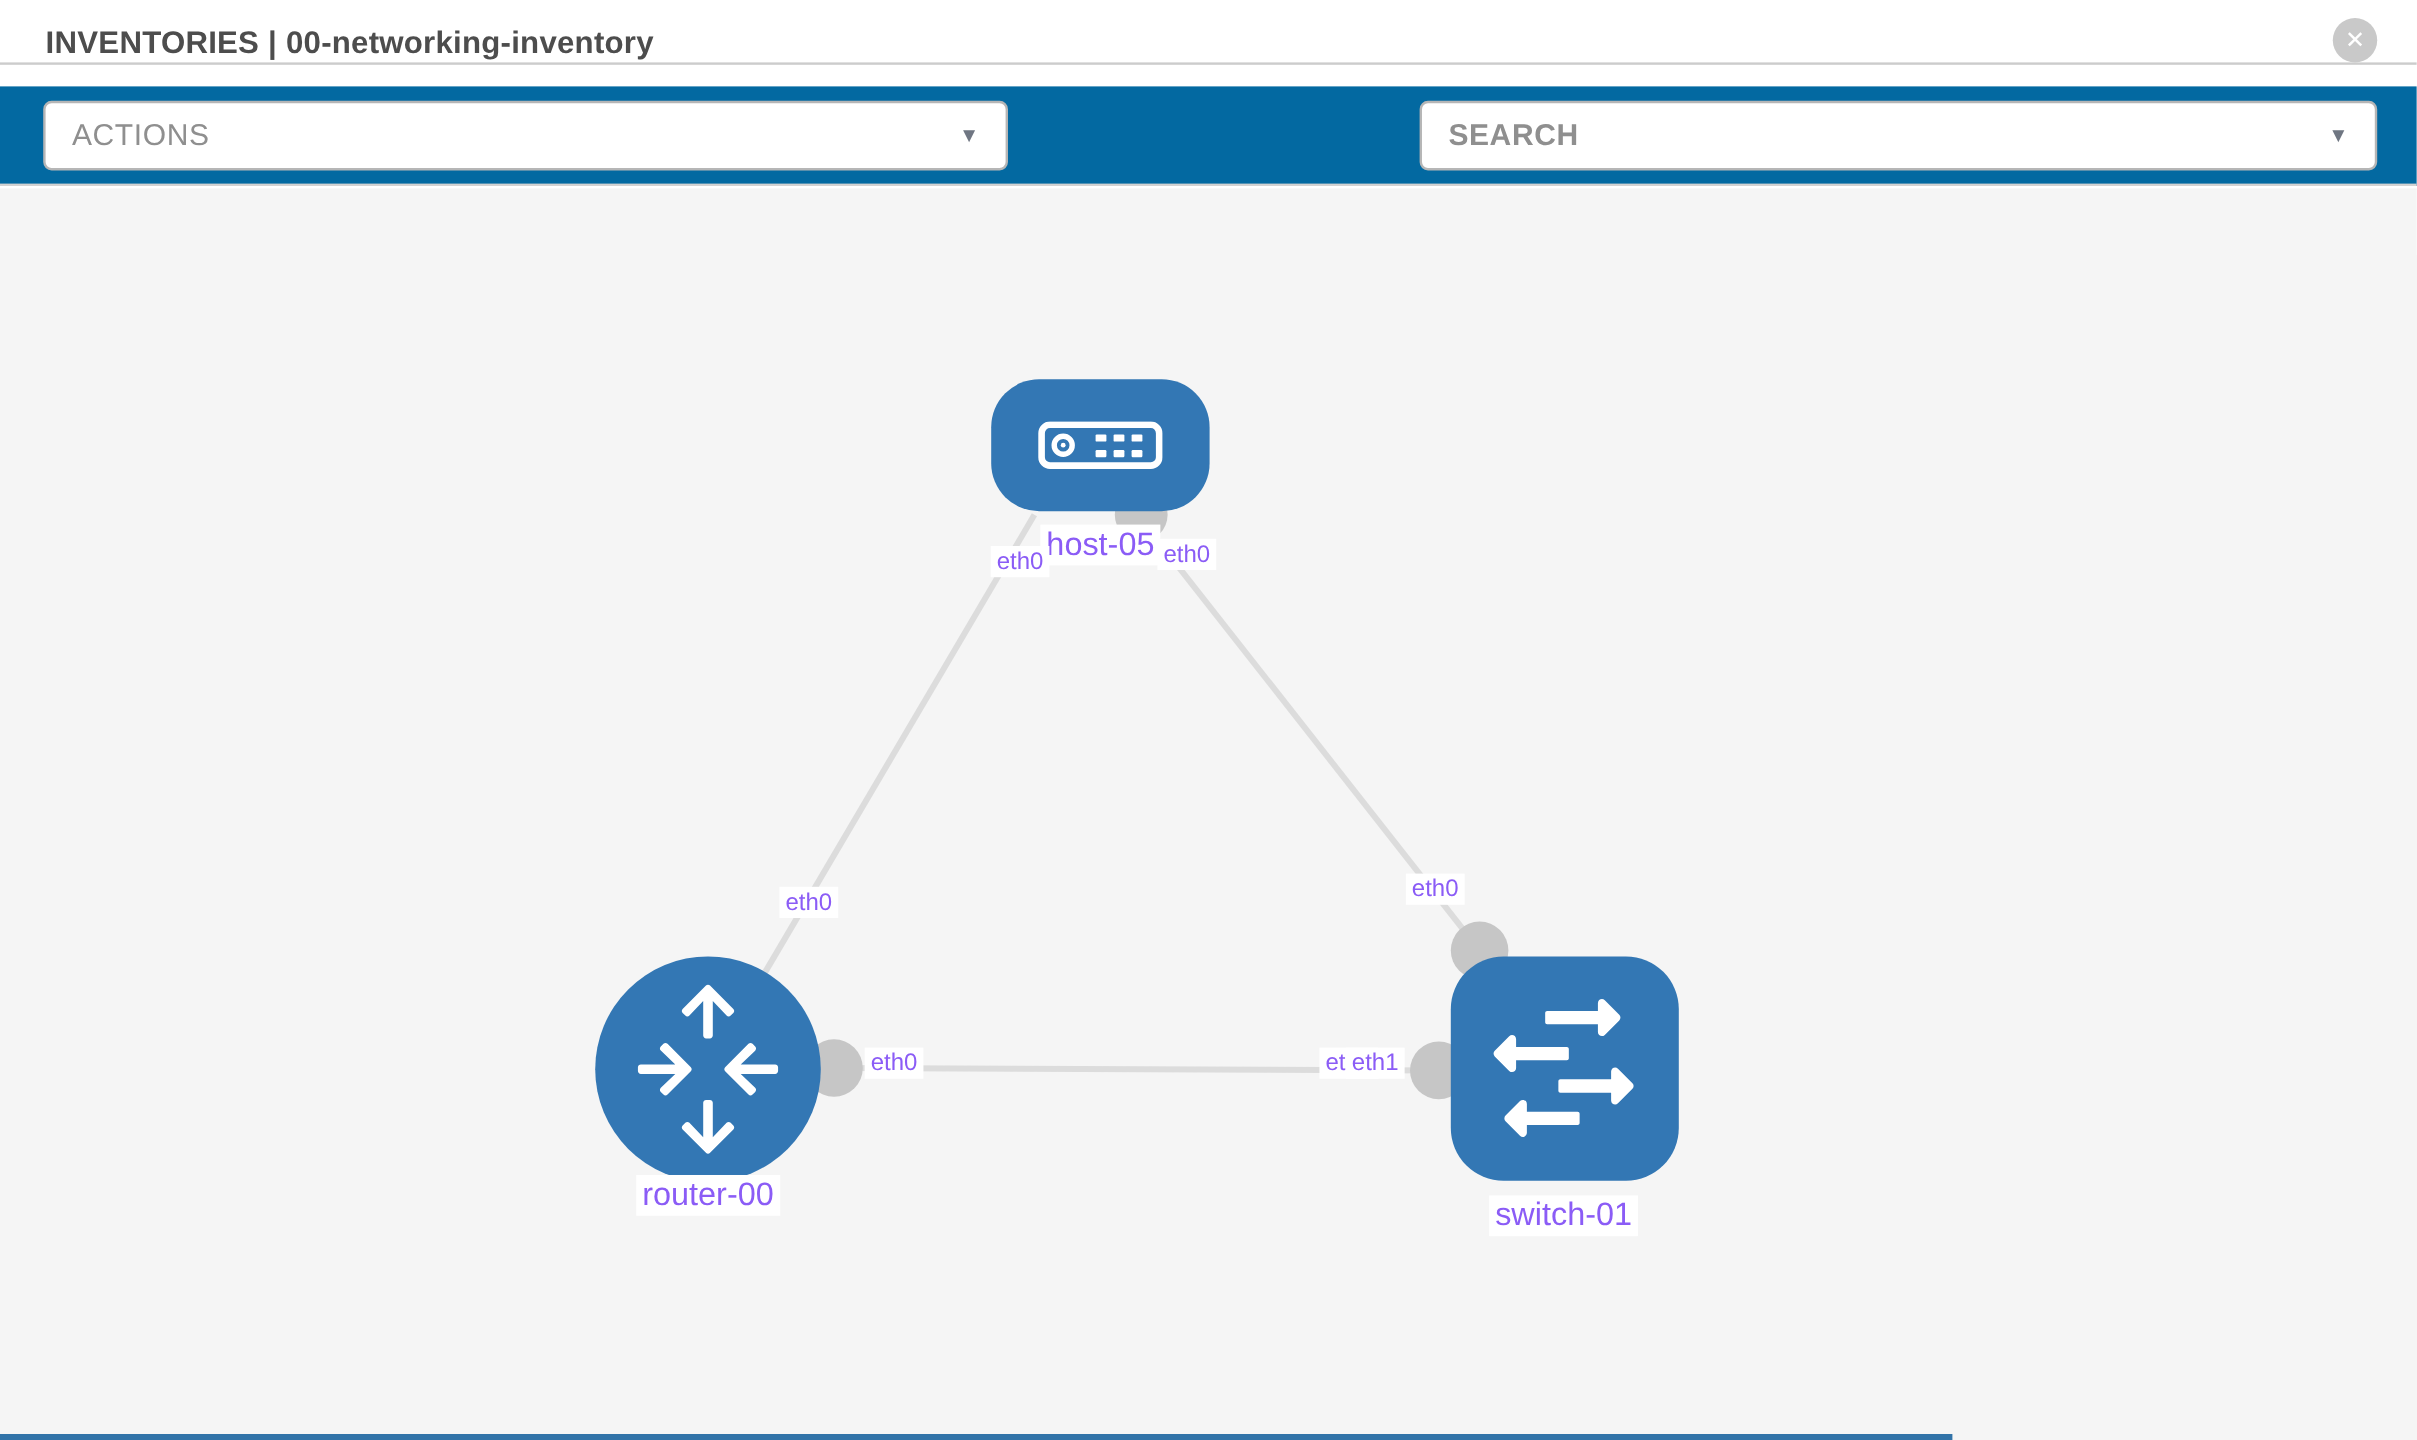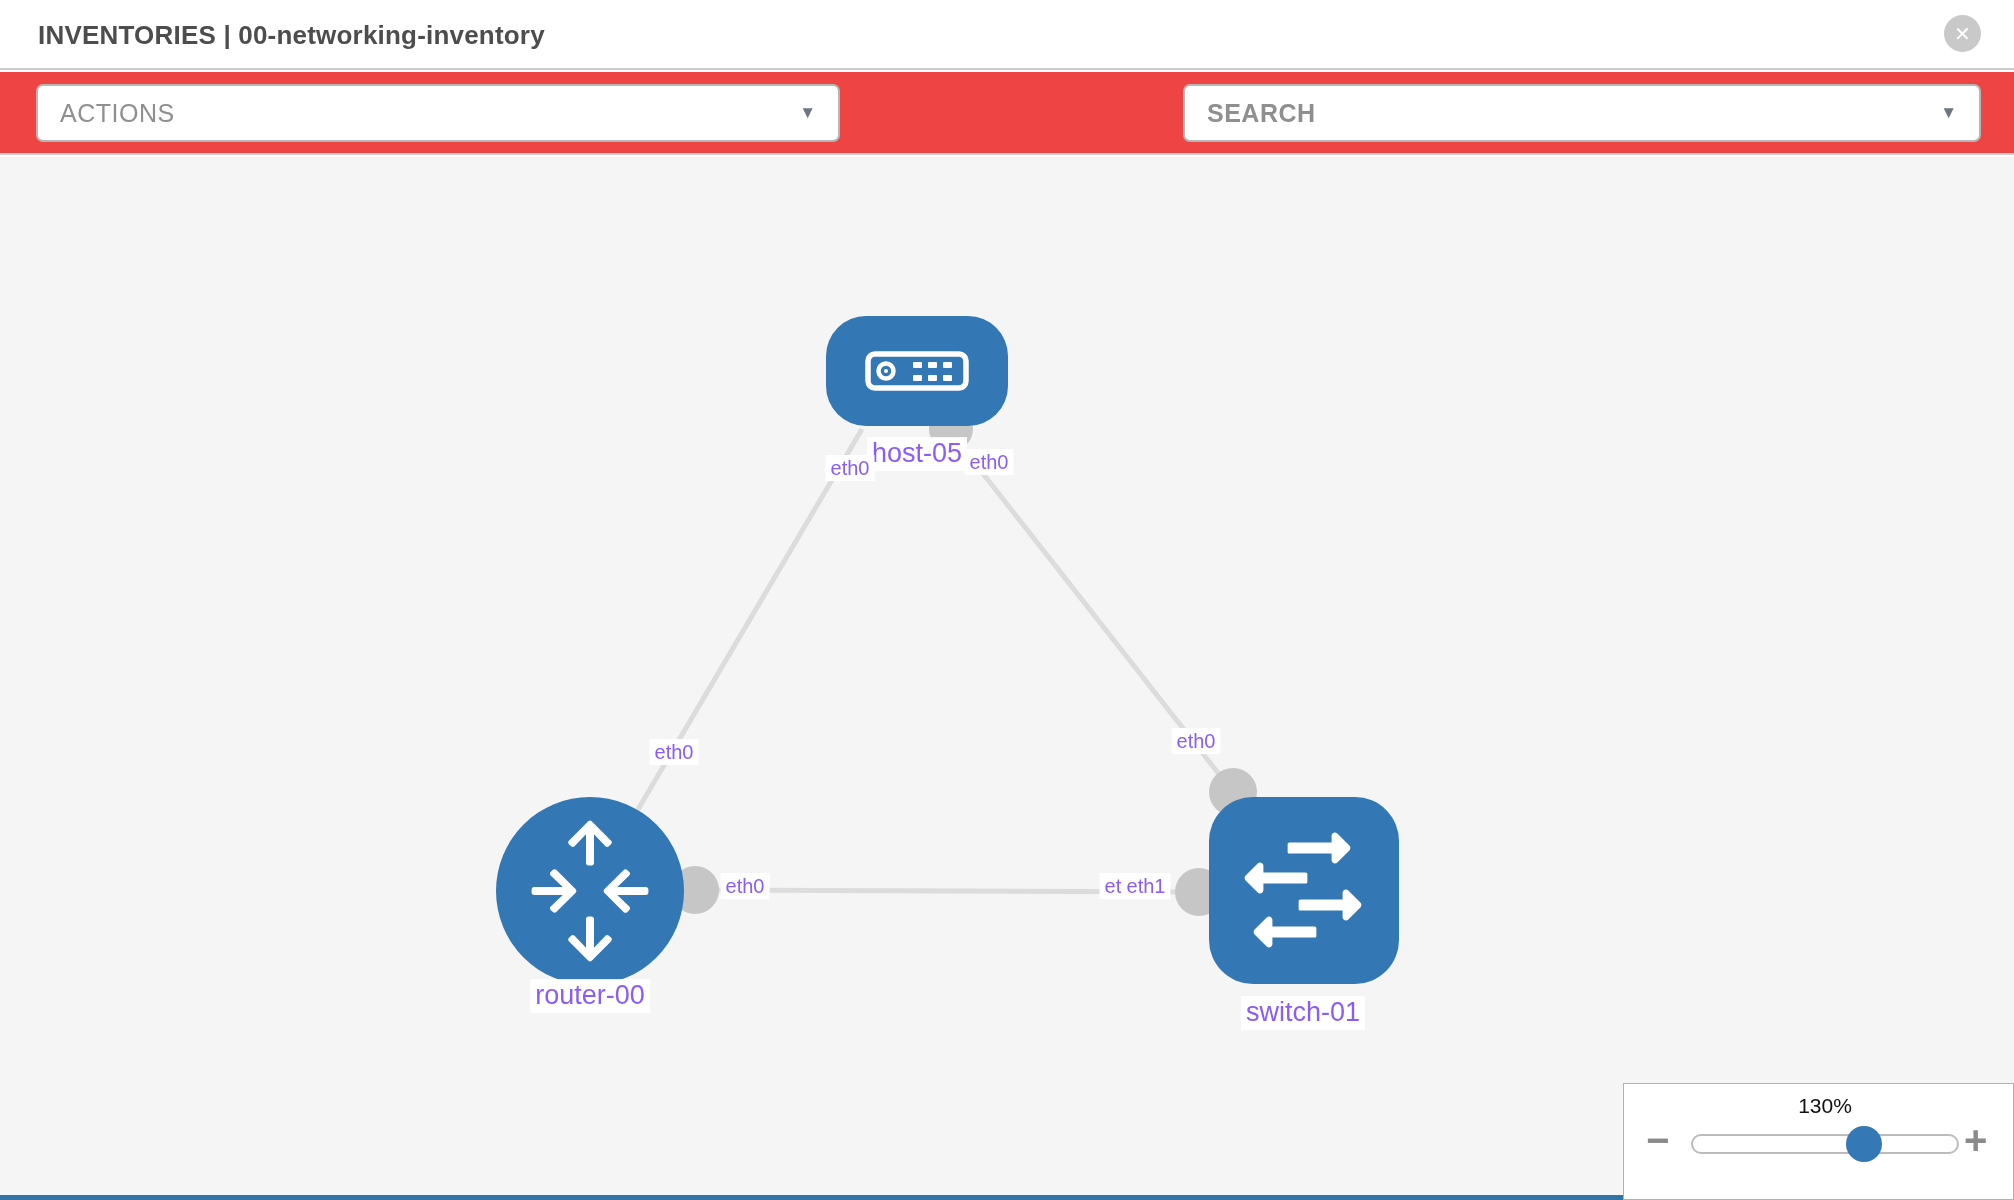--- a/index.html
+++ b/index.html
@@ -1,31 +1,31 @@
 <!DOCTYPE html>
 <html><head>
 <meta charset="utf-8">
 <style>
   * { box-sizing: border-box; margin: 0; padding: 0; }
   html,body { width: 2014px; height: 1200px; overflow: hidden;
     font-family: "Liberation Sans", "DejaVu Sans", sans-serif; background:#fff; }
   .page { position:relative; width:2014px; height:1200px; }
 
   
-  .header { position:absolute; left:0; top:0; width:2014px; height:70px;
+  .header { position:absolute; left:0; top:0; width:2014px; height:54px;
     background:#fff; border-bottom:2px solid #cccccc; }
   .title { position:absolute; left:38px; top:20px; font-size:26px; font-weight:bold;
     color:#4d4d4d; letter-spacing:0.2px; }
   .close-btn { position:absolute; left:1944px; top:15px; width:37px; height:37px;
     border-radius:50%; background:#c9c9c9; color:#fff; font-size:20px; font-weight:bold;
     display:flex; align-items:center; justify-content:center; cursor:pointer; }
 
   
   .toolbar { position:absolute; left:0; top:72px; width:2014px; height:83px;
-    background:#ef4444; border-bottom:2px solid #d2d2d2; }
+    background:#0369a1; border-bottom:2px solid #d2d2d2; }
   .select-box { position:absolute; top:12px; height:58px; background:#fff;
     border:2px solid #b6b6b6; border-radius:7px; display:flex; align-items:center;
     padding:0 22px; cursor:pointer; }
   .select-box .label { font-size:25px; color:#8f8f8f; letter-spacing:0.5px; flex:1; }
   .select-box .caret { font-size:17px; color:#6f7682; }
   .actions-box { left:36px;  width:804px; }
   .search-box  { left:1183px; width:798px;font-weight:bold; }
   .tool-icon { position:absolute; top:93px; width:42px; height:42px; cursor:pointer;
     display:flex; align-items:center; justify-content:center; }
   .tool-icon svg { width:38px; height:38px; fill:#848a93; }
@@ -157,22 +157,15 @@
 
     <div class="dlabel eth-label" style="left:850px;  top:311px;">eth0</div>
     <div class="dlabel eth-label" style="left:989px;  top:305px;">eth0</div>
     <div class="dlabel eth-label" style="left:674px;  top:595px;">eth0</div>
     <div class="dlabel eth-label" style="left:1196px; top:584px;">eth0</div>
     <div class="dlabel eth-label" style="left:745px;  top:729px;">eth0</div>
     <div class="dlabel eth-label" style="left:1124px; top:729px;">eth1</div>
     <div class="dlabel eth-label front" style="left:1146px; top:729px;">eth1</div>
   </div>
 
-  <div class="zoom-panel">
-    <div class="zoom-value">130%</div>
-    <div class="zoom-minus">−</div>
-    <div class="zoom-track"></div>
-    <div class="zoom-knob"></div>
-    <div class="zoom-plus">+</div>
-  </div>
 
   <div class="footer-bar"></div>
 </div>
 
 </body></html>

